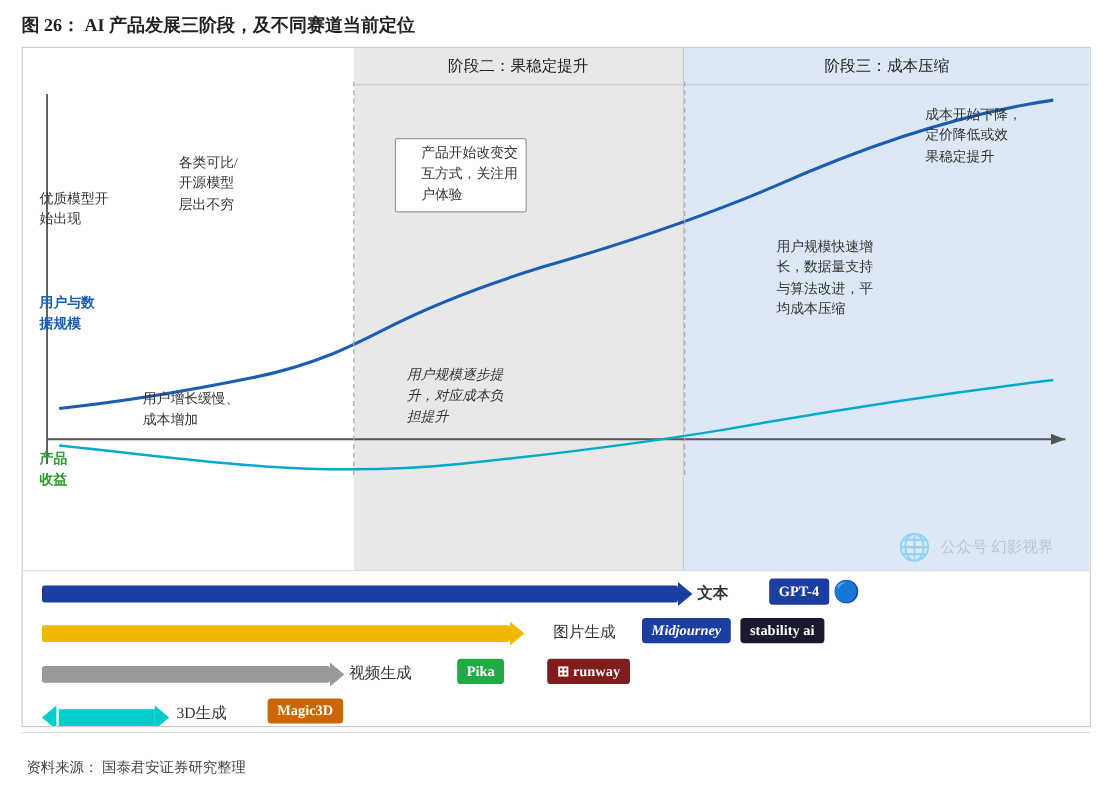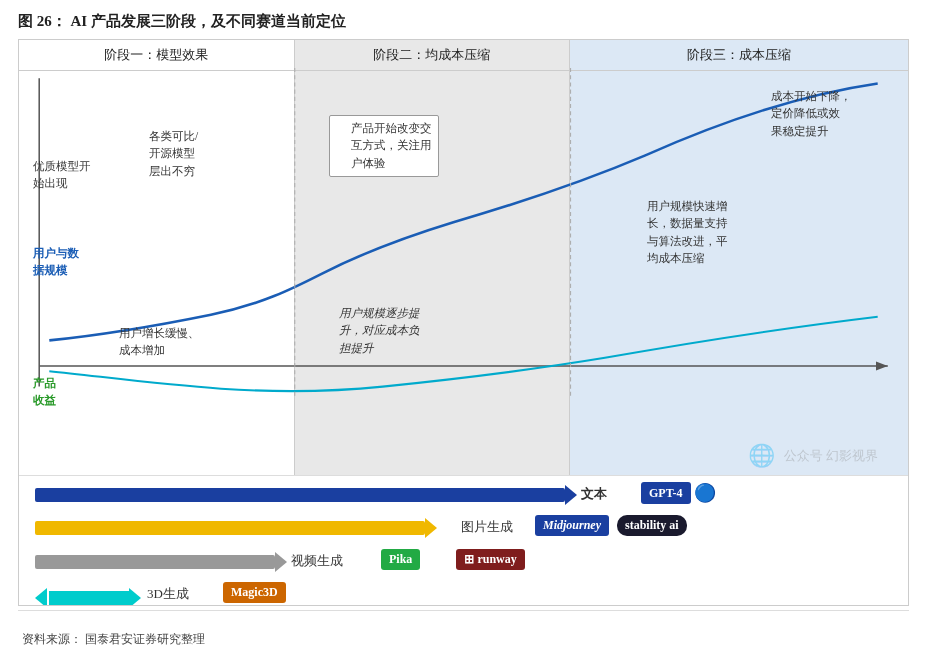--- a/index.html
+++ b/index.html
@@ -138,25 +138,22 @@
     }
   </style>
 </head>
 <body>
 
 <div class="container">
   <div class="title">图 26：  AI 产品发展三阶段，及不同赛道当前定位</div>
 
   <div class="diagram-area">
 
-    <div class="phase-col phase1">
-      <div class="phase-header">阶段一：模型效果</div>
-    </div>
     <div class="phase-col phase2">
-      <div class="phase-header">阶段二：均成本压缩</div>
+      <div class="phase-header">阶段二：果稳定提升</div>
     </div>
     <div class="phase-col phase3">
       <div class="phase-header">阶段三：成本压缩</div>
     </div>
 
     <svg class="curves-svg" viewBox="0 0 880 360" height="370" preserveAspectRatio="none">
 
       <line x1="20" y1="290" x2="860" y2="290" stroke="#555" stroke-width="1.5" marker-end="url(#arrowhead)"></line>
 
       <line x1="20" y1="10" x2="20" y2="310" stroke="#555" stroke-width="1.5"></line>
@@ -234,21 +231,21 @@
           <span style="font-size:18px;margin-left:4px;">🔵</span>
         </div>
       </div>
 
       <div class="bar-row" style="top:38px;">
         <div class="bar-track" style="left:16px;width:390px;background:#f0b800;top:7px;"></div>
         <div style="position:absolute;left:406px;top:4px;width:0;height:0;border-top:10px solid transparent;border-bottom:10px solid transparent;border-left:12px solid #f0b800;"></div>
         <div class="bar-label" style="left:442px;top:4px;font-size:13px;color:#333;">图片生成</div>
         <div style="position:absolute;left:512px;top:1px;display:flex;align-items:center;gap:4px;">
           <span class="brand-tag" style="background:#1a3fa0;font-style:italic;">Midjourney</span>
-          <span class="brand-tag" style="background:#1a1a2e;border-radius:10px;">stability ai</span>
+          <span class="brand-tag" style="background:#1a1a2e;">stability ai</span>
         </div>
       </div>
 
       <div class="bar-row" style="top:72px;">
         <div class="bar-track" style="left:16px;width:240px;background:#999;top:7px;"></div>
         <div style="position:absolute;left:256px;top:4px;width:0;height:0;border-top:10px solid transparent;border-bottom:10px solid transparent;border-left:12px solid #999;"></div>
         <div class="bar-label" style="left:272px;top:4px;font-size:13px;color:#333;">视频生成</div>
         <div style="position:absolute;left:358px;top:1px;display:flex;align-items:center;gap:4px;">
           <span class="brand-tag" style="background:#22aa44;">Pika</span>
           <span class="brand-tag" style="background:#7f1d1d;margin-left:32px;">⊞ runway</span>

